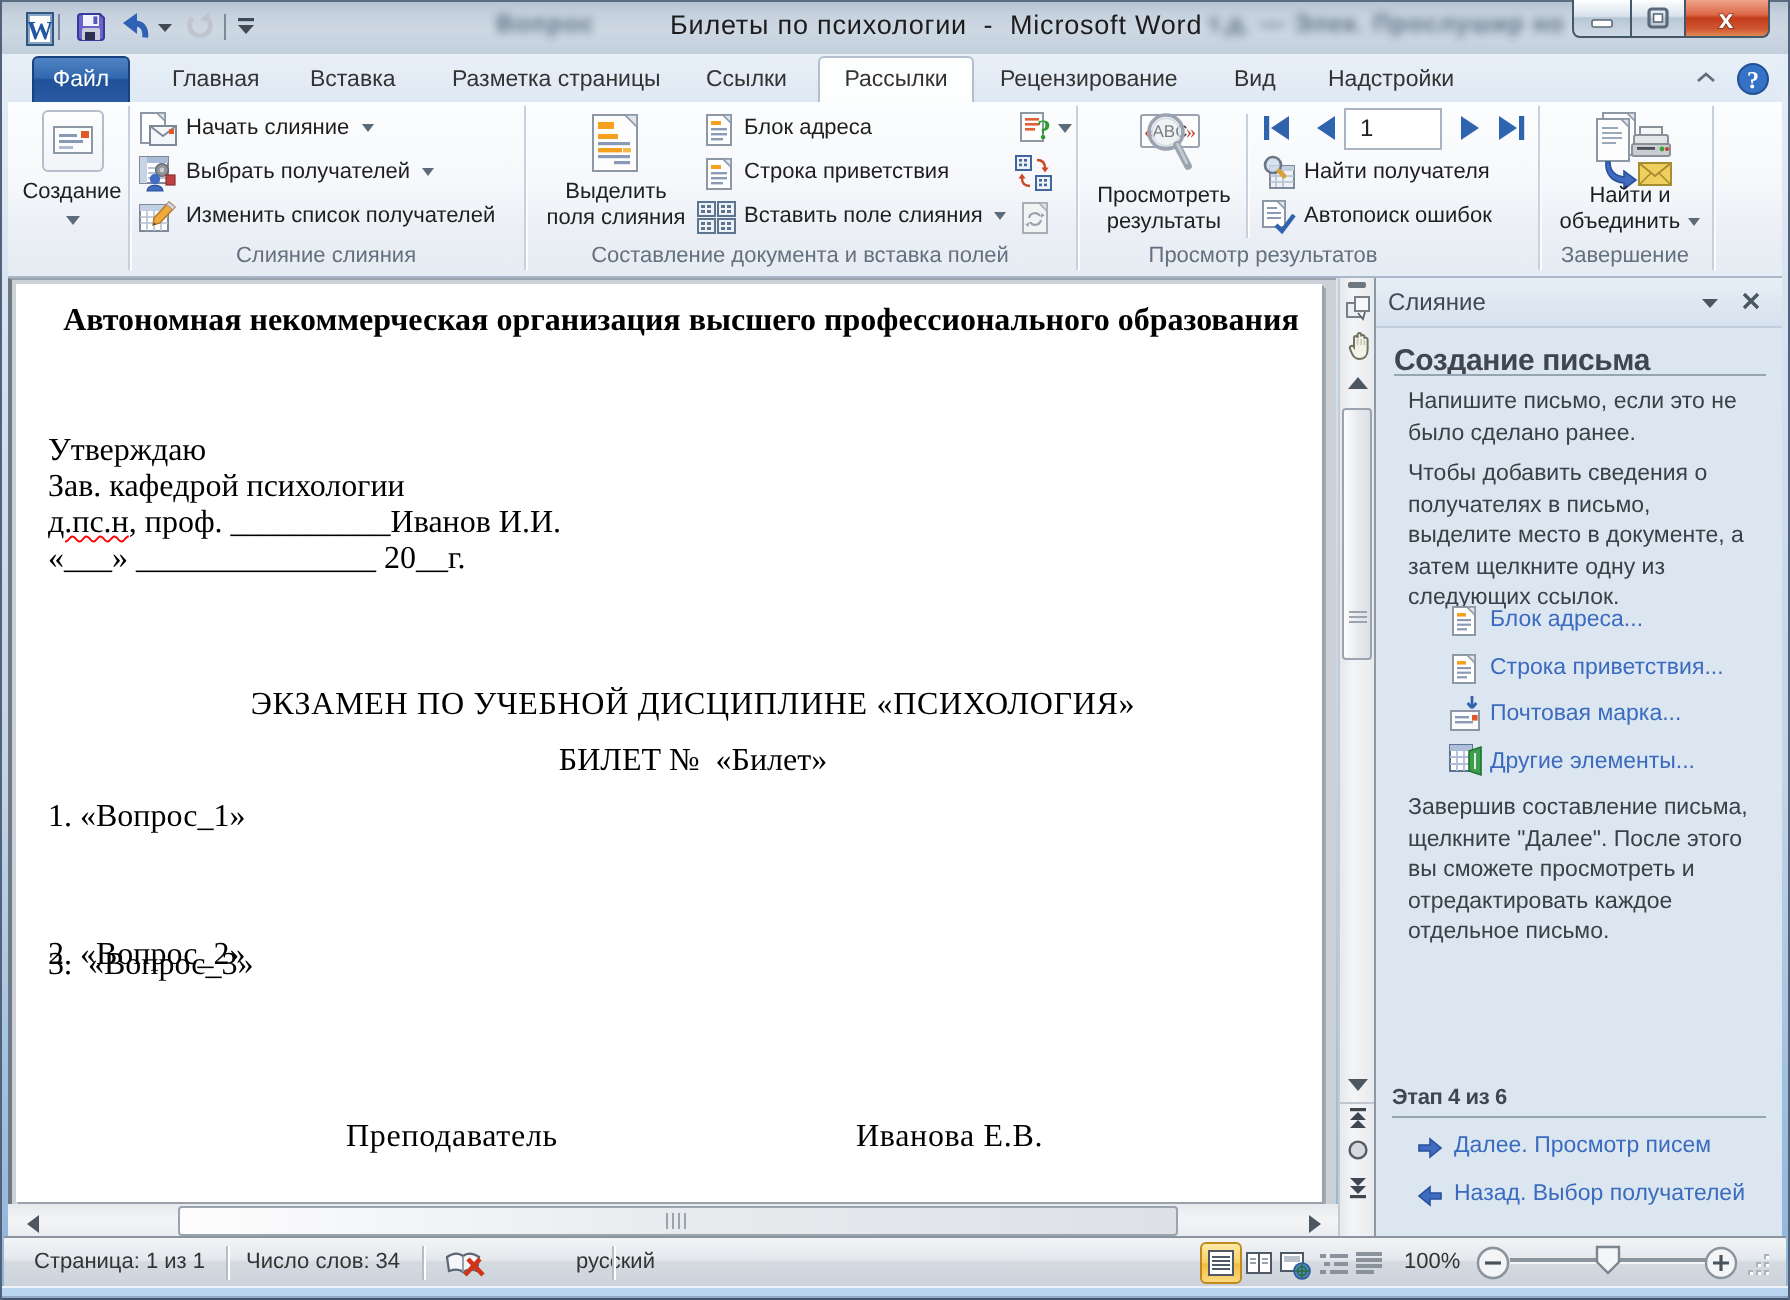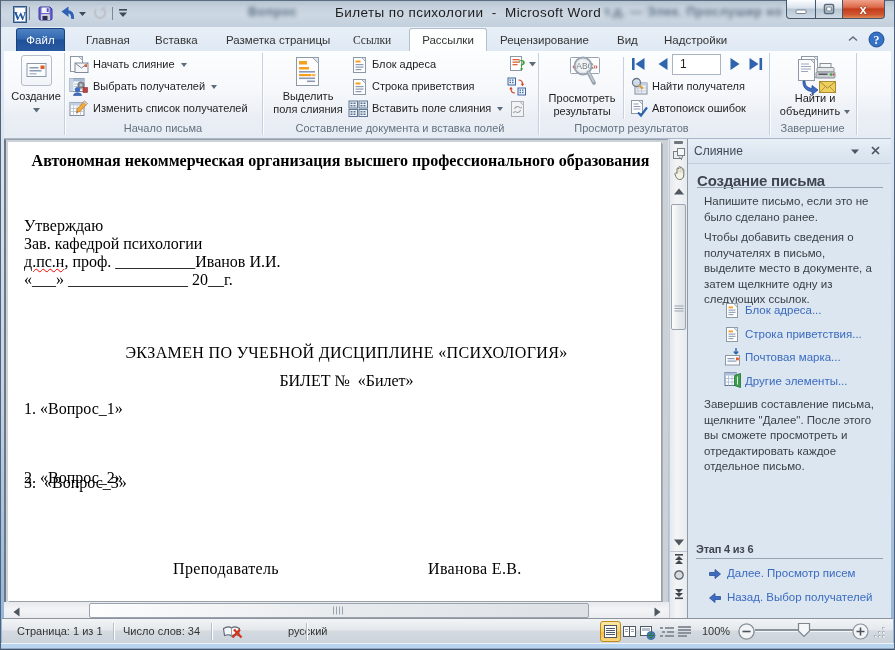--- a/index.html
+++ b/index.html
@@ -104,21 +104,21 @@
   <svg class="abs" style="left:68px;top:3px;" width="18" height="13">
     <text x="9" y="11" font-size="13" font-weight="bold" fill="#fff" text-anchor="middle" font-family="Liberation Sans,sans-serif" stroke="#7e3020" stroke-width="0.7" paint-order="stroke">x</text>
   </svg>
 </div>
 
 <div id="tabrow">
   <div id="filetab">Файл</div>
   <div class="tab" style="left:82px;">Главная</div>
   <div class="tab" style="left:151px;">Вставка</div>
   <div class="tab" style="left:222px;">Разметка страницы</div>
-  <div class="tab" style="left:349px;font-family:Liberation Serif, serif;">Ссылки</div>
+  <div class="tab" style="left:349px;">Ссылки</div>
   <div class="tab" style="left:496px;">Рецензирование</div>
   <div class="tab" style="left:613px;">Вид</div>
   <div class="tab" style="left:660px;">Надстройки</div>
   <div id="activetab">Рассылки</div>
   <svg class="abs" style="left:843px;top:7px;" width="12" height="10">
         <path d="M2 6.5 L6 3 L10 6.5" fill="none" stroke="#5f6d7c" stroke-width="1.4"></path>
       </svg>
   <svg class="abs" style="left:864px;top:4px;" width="17" height="17">
     <circle cx="8.5" cy="8.5" r="7.5" fill="#3572c6"></circle>
     <circle cx="8.5" cy="8.5" r="7.5" fill="none" stroke="#205092" stroke-width="1"></circle>
@@ -126,21 +126,21 @@
   </svg>
 </div>
 
 <div id="ribbon">
   <div class="gsep" style="left:60px;"></div>
   <div class="gsep" style="left:258px;"></div>
   <div class="gsep" style="left:534px;"></div>
   <div class="gsep" style="left:619px;top:6px;height:62px;"></div>
   <div class="gsep" style="left:765px;"></div>
   <div class="gsep" style="left:852px;"></div>
-  <div class="glabel" style="left:60px;width:198px;">Начало письма</div>
+  <div class="glabel" style="left:60px;width:198px;">Слияние слияния</div>
   <div class="glabel" style="left:258px;width:276px;">Составление документа и вставка полей</div>
   <div class="glabel" style="left:534px;width:187px;">Просмотр результатов</div>
   <div class="glabel" style="left:765px;width:87px;">Завершение</div>
 
   <div class="abs" style="left:17px;top:4px;width:31px;height:31px;border:1px solid #b4bdc9;border-radius:3px;background:linear-gradient(180deg,#fdfdfe,#f1f4f8);box-sizing:border-box;"></div>
   <svg class="abs" style="left:22px;top:10px;" width="22" height="18">
     <rect x="1" y="2.5" width="19" height="13" fill="#fbfcfd" stroke="#8d98a6" stroke-width="1"></rect>
     <rect x="3.5" y="6" width="9" height="1.5" fill="#8a9ab5"></rect>
     <rect x="3.5" y="9" width="12" height="1.5" fill="#8a9ab5"></rect>
     <rect x="3.5" y="12" width="7" height="1.5" fill="#b0bccd"></rect>

